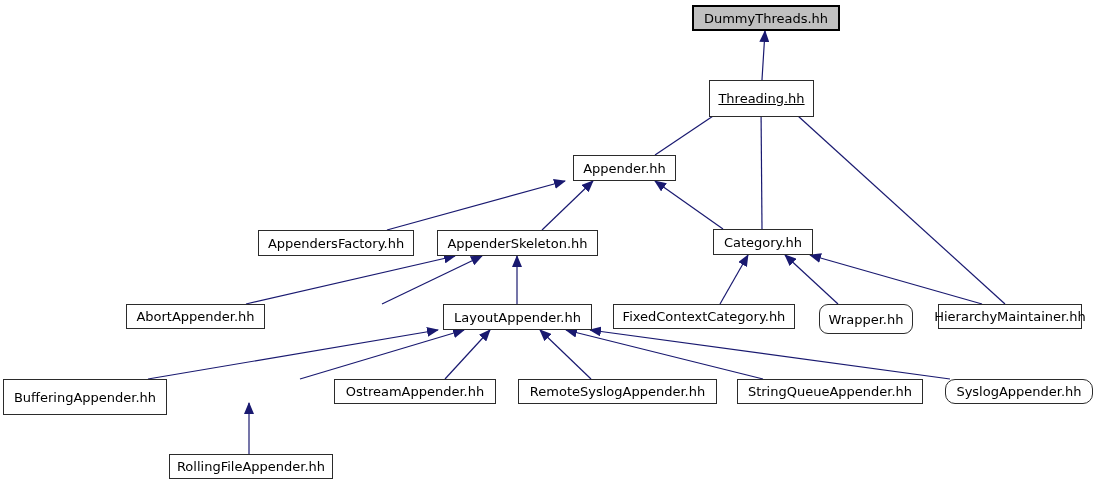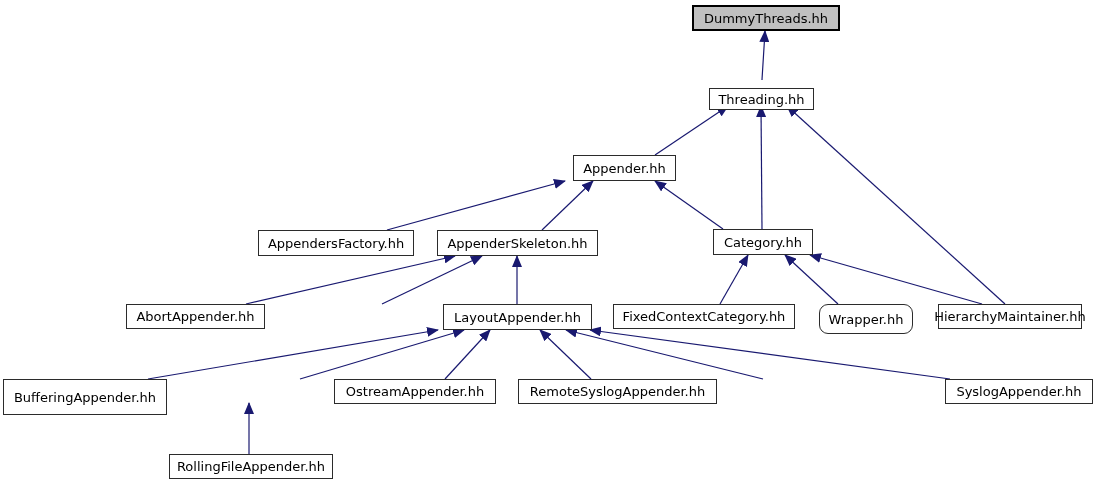--- a/index.html
+++ b/index.html
@@ -53,28 +53,29 @@
       <line x1="982" y1="304" x2="810" y2="255" stroke="#191970" stroke-width="1.2" marker-end="url(#arrowhead)"></line>
       <line x1="148" y1="379" x2="438" y2="330" stroke="#191970" stroke-width="1.2" marker-end="url(#arrowhead)"></line>
       <line x1="300" y1="379" x2="464" y2="330" stroke="#191970" stroke-width="1.2" marker-end="url(#arrowhead)"></line>
       <line x1="445" y1="379" x2="490" y2="330" stroke="#191970" stroke-width="1.2" marker-end="url(#arrowhead)"></line>
       <line x1="591" y1="379" x2="540" y2="330" stroke="#191970" stroke-width="1.2" marker-end="url(#arrowhead)"></line>
       <line x1="763" y1="379" x2="566" y2="330" stroke="#191970" stroke-width="1.2" marker-end="url(#arrowhead)"></line>
       <line x1="950" y1="379" x2="590" y2="330" stroke="#191970" stroke-width="1.2" marker-end="url(#arrowhead)"></line>
       <line x1="249" y1="454" x2="249" y2="403" stroke="#191970" stroke-width="1.2" marker-end="url(#arrowhead)"></line>
     </svg>
 <div class="node highlighted" style="left: 692px; top: 5px; width: 148px; height: 26px;">DummyThreads.hh</div>
-    <div class="node" style="left: 709px; top: 88px; width: 105px; height: 22px;">Threading.hh</div>
+    <div class="node" style="left: 709px; top: 80px; width: 105px; height: 37px; text-decoration: underline;">Threading.hh</div>
     <div class="node" style="left: 573px; top: 155px; width: 103px; height: 26px;">Appender.hh</div>
     <div class="node" style="left: 258px; top: 230px; width: 156px; height: 26px;">AppendersFactory.hh</div>
     <div class="node" style="left: 437px; top: 230px; width: 161px; height: 26px;">AppenderSkeleton.hh</div>
     <div class="node" style="left: 713px; top: 229px; width: 100px; height: 26px;">Category.hh</div>
     <div class="node" style="left: 126px; top: 304px; width: 139px; height: 25px;">AbortAppender.hh</div>
     <div class="node" style="left: 443px; top: 304px; width: 149px; height: 26px;">LayoutAppender.hh</div>
     <div class="node" style="left: 613px; top: 304px; width: 182px; height: 25px;">FixedContextCategory.hh</div>
     <div class="node" style="left: 819px; top: 304px; width: 94px; height: 30px; border-radius: 9px;">Wrapper.hh</div>
     <div class="node" style="left: 938px; top: 304px; width: 144px; height: 25px;">HierarchyMaintainer.hh</div>
     <div class="node" style="left: 3px; top: 379px; width: 164px; height: 36px;">BufferingAppender.hh</div>
     <div class="node" style="left: 334px; top: 379px; width: 162px; height: 25px;">OstreamAppender.hh</div>
     <div class="node" style="left: 518px; top: 379px; width: 199px; height: 25px;">RemoteSyslogAppender.hh</div>
-    <div class="node" style="left: 945px; top: 379px; width: 148px; height: 25px;">SyslogAppender.hh</div>
+    <div class="node" style="left: 737px; top: 379px; width: 186px; height: 25px;">StringQueueAppender.hh</div>
+    <div class="node" style="left: 945px; top: 379px; width: 148px; height: 25px; border-radius: 10px;">SyslogAppender.hh</div>
     <div class="node" style="left: 169px; top: 454px; width: 164px; height: 25px;">RollingFileAppender.hh</div>
   </div>
 
 </body></html>

